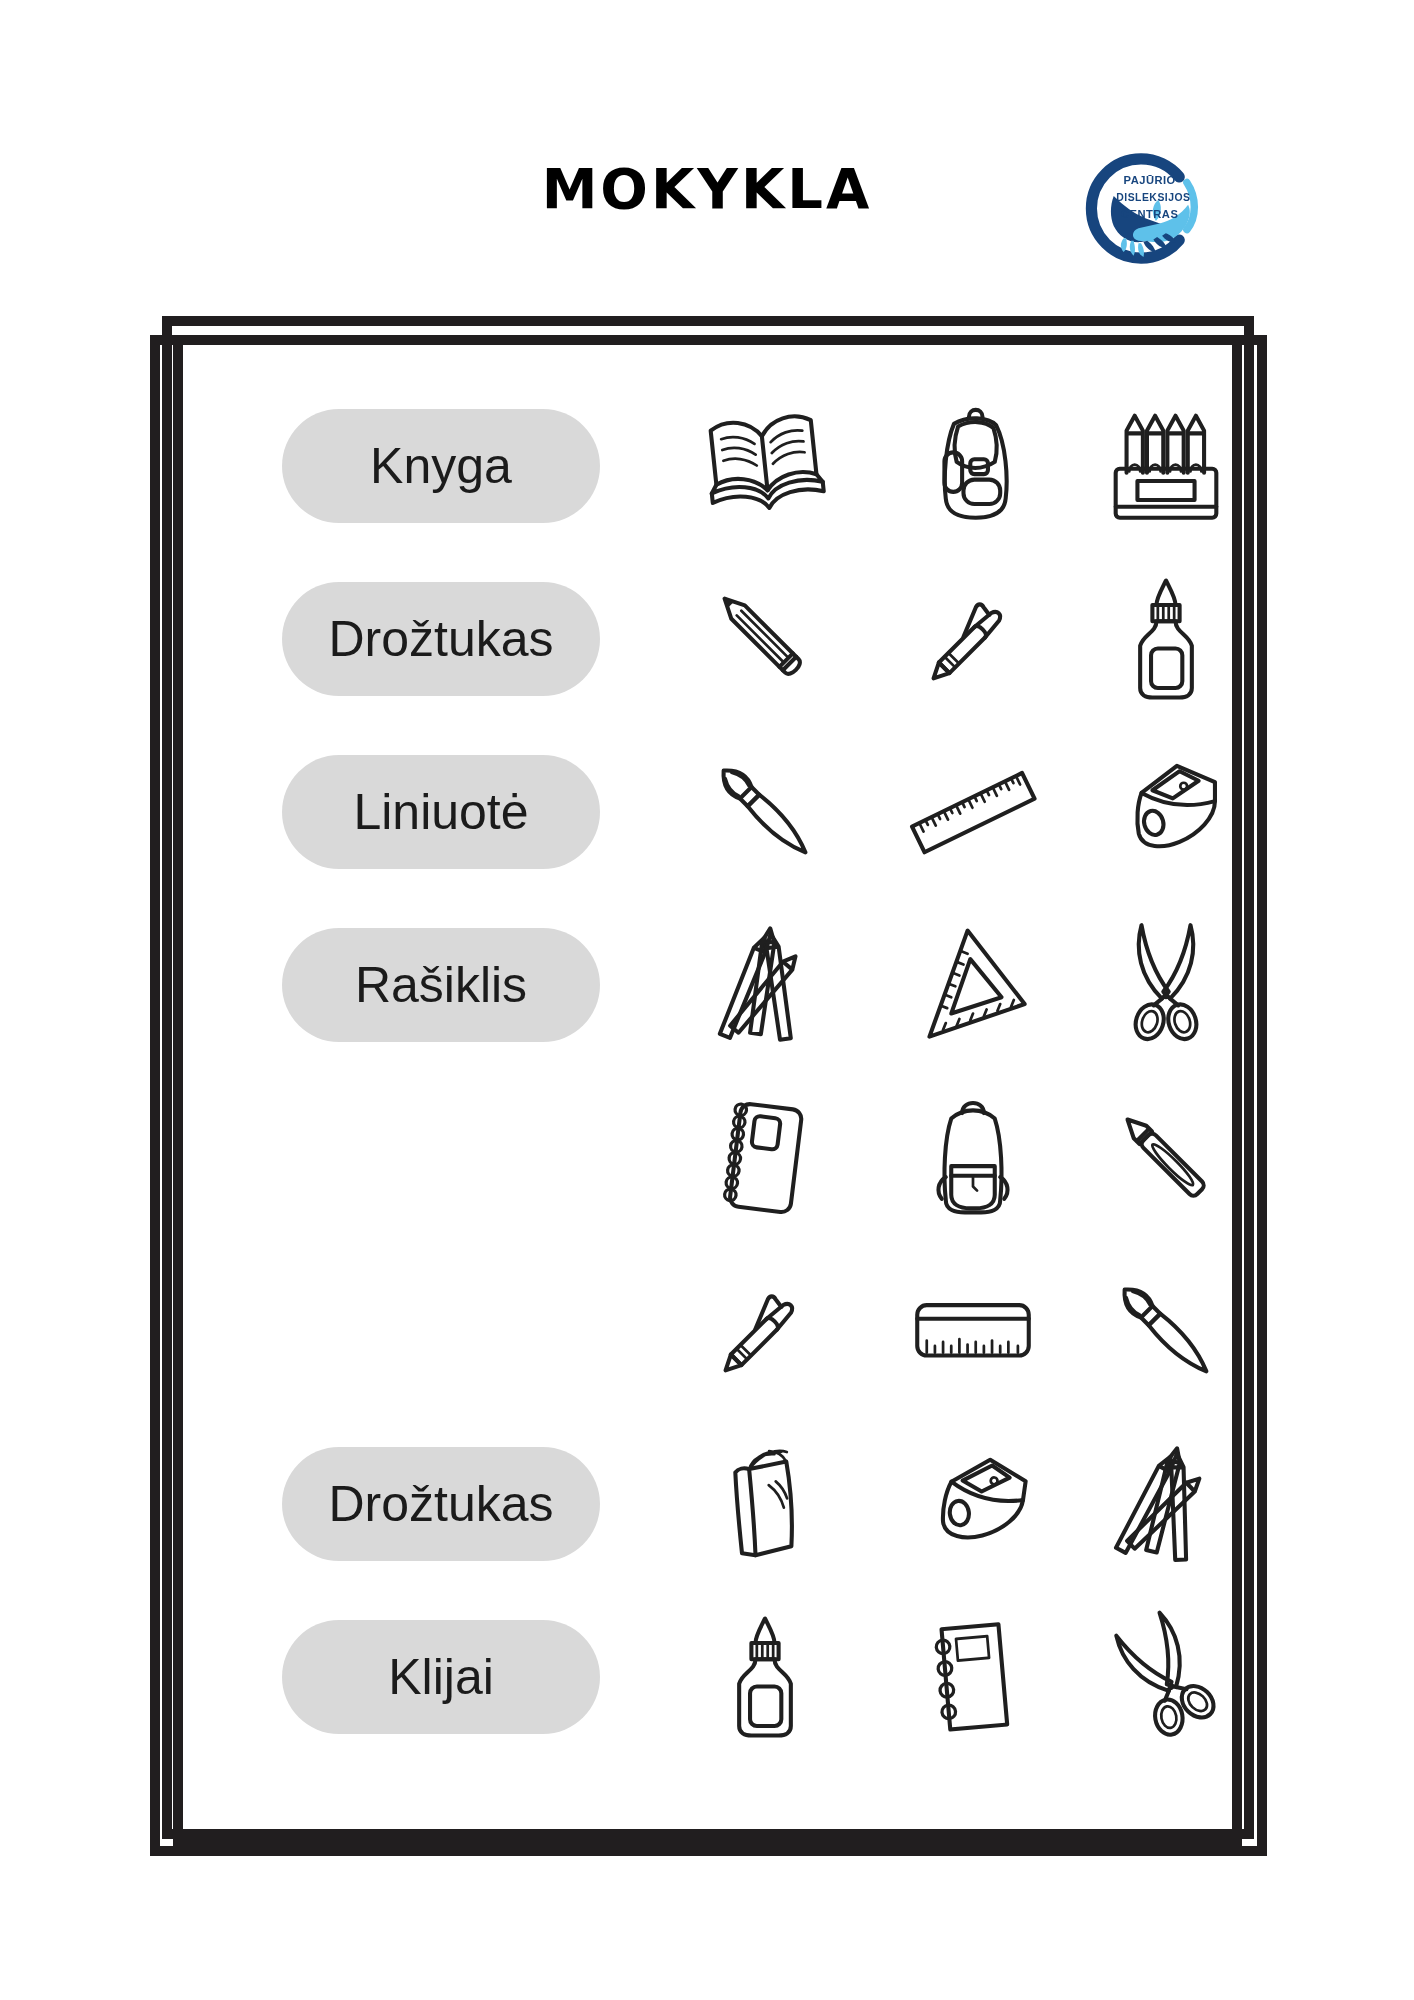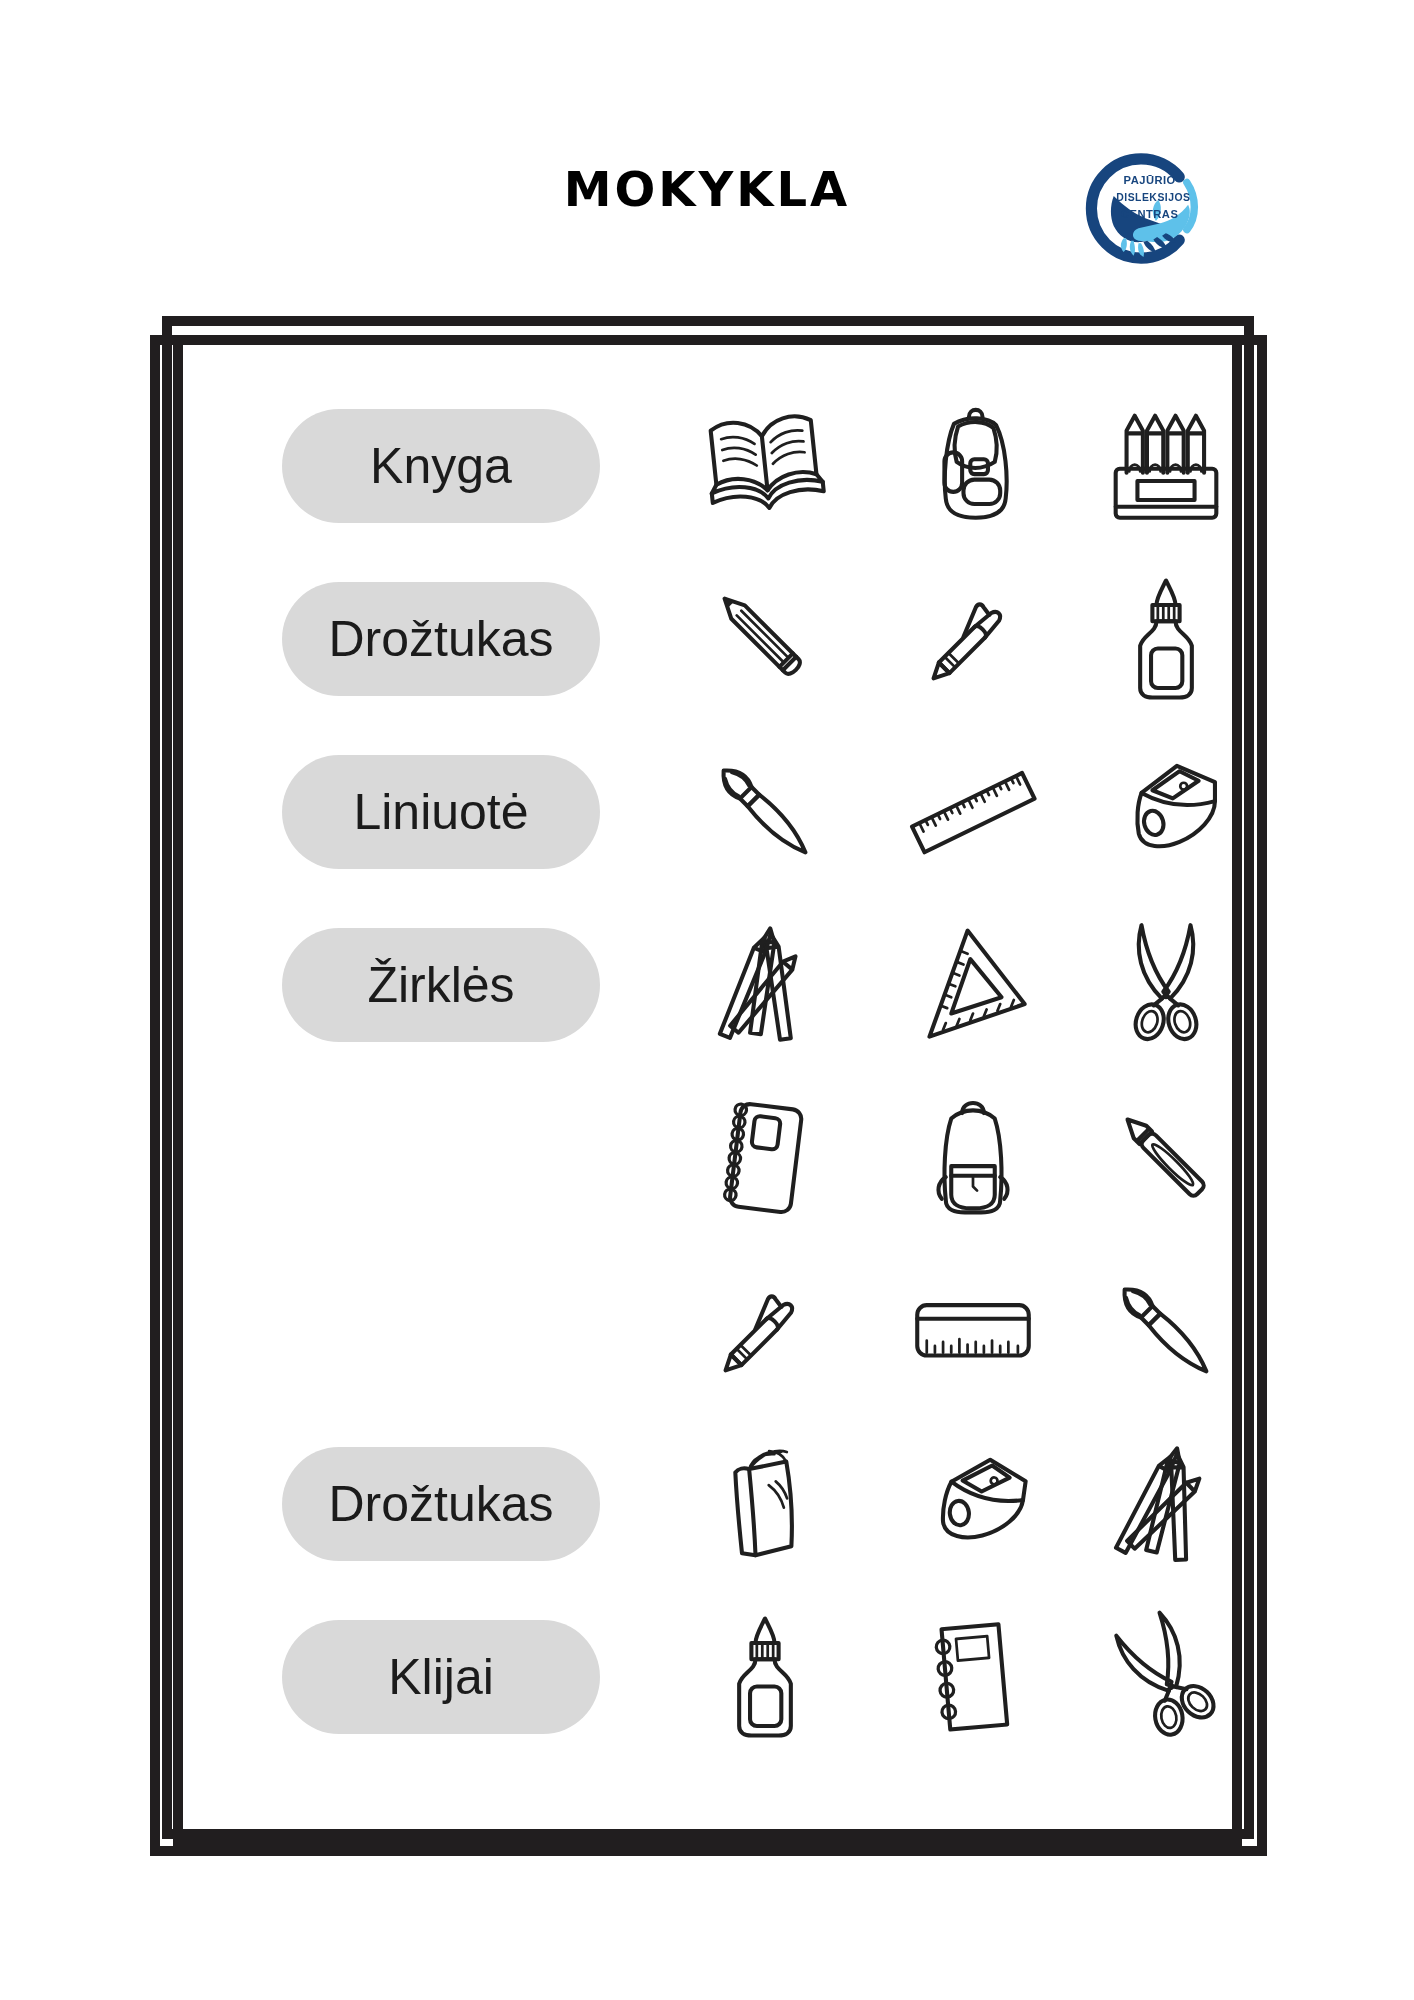--- a/index.html
+++ b/index.html
@@ -2,21 +2,21 @@
 <html><head>
 <meta charset="utf-8">
 <style>
   html,body{margin:0;padding:0;}
   body{
     width:1414px;height:2000px;background:#ffffff;position:relative;overflow:hidden;
     font-family:"Liberation Sans",sans-serif;color:#1b1b1b;
   }
   .title{
     position:absolute;top:150px;left:0;width:1414px;text-align:center;
-    font-family:"DejaVu Sans",sans-serif;font-weight:bold;font-size:48px;line-height:78px;
+    font-family:"DejaVu Sans",sans-serif;font-weight:bold;font-size:56px;line-height:78px;
     letter-spacing:3px;color:#000000;
   }
   .logo{position:absolute;left:1079px;top:148px;width:124px;height:126px;}
   .logo svg{width:100%;height:100%;}
   .logo text{font-family:"Liberation Sans",sans-serif;letter-spacing:.4px;}
 
   
   .frame{position:absolute;border:10px solid #211e1f;box-sizing:border-box;background:transparent;}
   .frame-1{left:150px;top:335px;width:1117px;height:1521px;}
   .frame-2{left:162px;top:316px;width:1092px;height:1523px;}
@@ -281,21 +281,21 @@
     <div class="cell c2"><svg viewBox="0 0 100 100">
           <use href="#icon-ruler-diagonal"></use>
         </svg></div>
     <div class="cell c3"><svg viewBox="0 0 100 100">
           <use href="#icon-sharpener"></use>
         </svg></div>
   </div>
 
   <div class="row row-4">
     <div class="pill">
-        <span>Žirklės</span>
+        <span>Rašiklis</span>
       </div>
     <div class="cell c1"><svg viewBox="0 0 100 100">
           <use href="#icon-crayon-bundle"></use>
         </svg></div>
     <div class="cell c2"><svg viewBox="0 0 100 100">
           <use href="#icon-set-square"></use>
         </svg></div>
     <div class="cell c3"><svg viewBox="0 0 100 100">
           <use href="#icon-scissors"></use>
         </svg></div>

